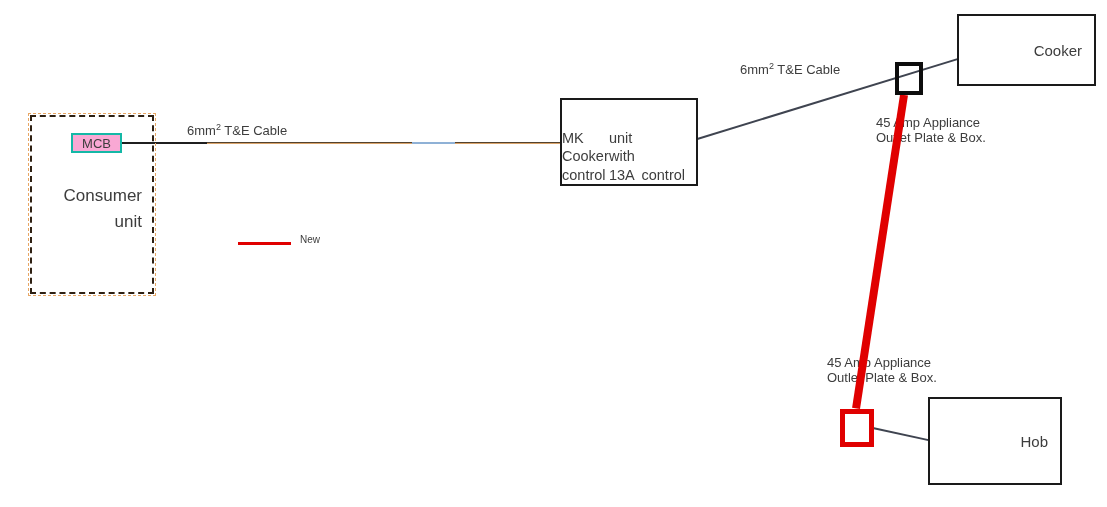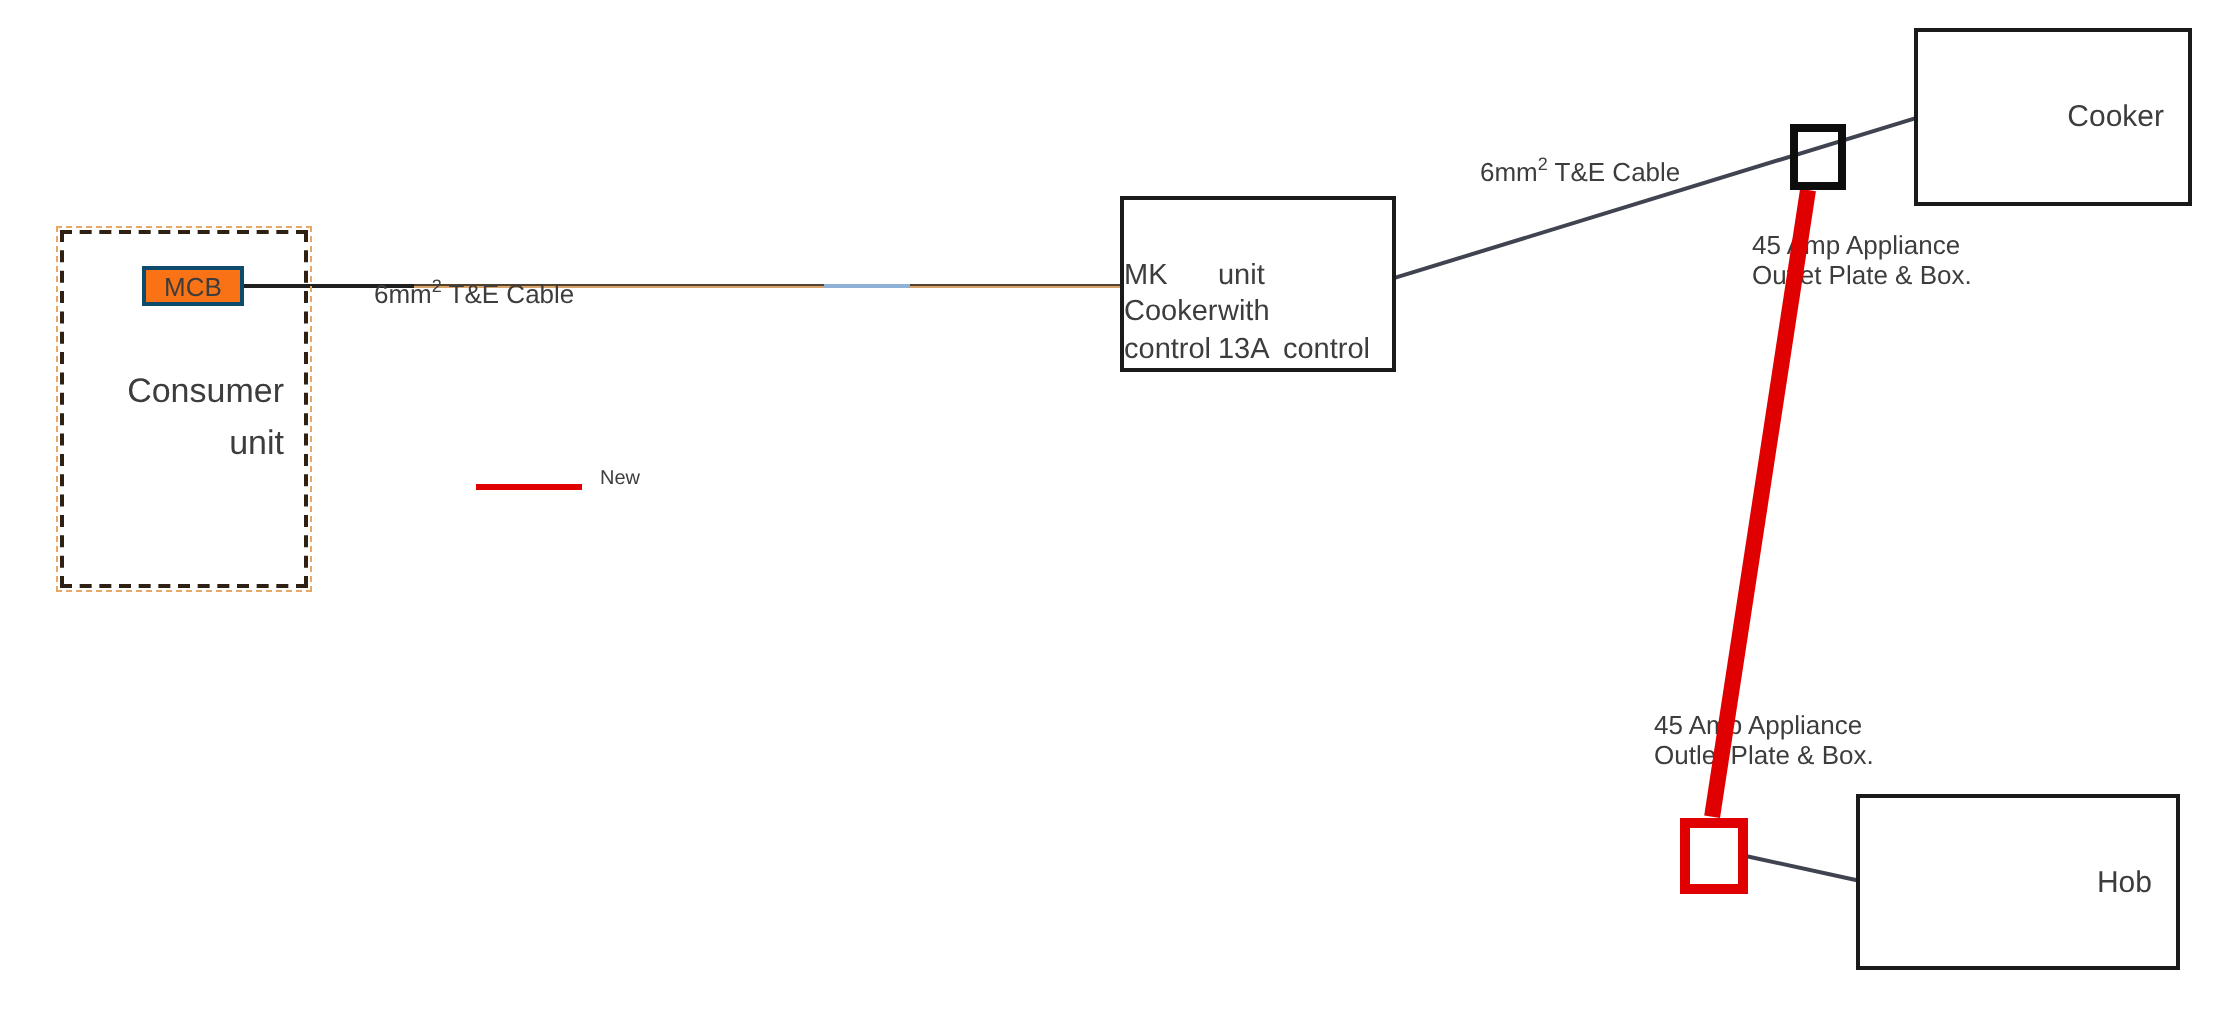--- a/index.html
+++ b/index.html
@@ -56,22 +56,22 @@
     right: 10px;
     width: 86px;
     text-align: right;
     font-size: 17px;
     line-height: 26px;
   }
   #mcb-box {
     position: absolute;
     left: 71px; top: 133px;
     width: 51px; height: 20px;
-    border: 2px solid #0c4a6e;
-    background: #f97316;
+    border: 2px solid #14b8a6;
+    background: #f9a8d4;
     display: flex;
     align-items: center;
     justify-content: center;
     font-size: 13px;
     z-index: 5;
   }
 
   
   .hline { position: absolute; z-index: 1; }
   #cable-seg1 { left: 121px; top: 142px; width: 86px;  height: 1.6px; background: #1f1f1f; }
@@ -119,21 +119,20 @@
     background: #ffffff;
     z-index: 6;
   }
 
   
   .cable-label {
     position: absolute;
     font-size: 13px;
     white-space: nowrap;
     z-index: 2;
-    margin-top: 16px;
   }
   .cable-label sup { font-size: 9px; }
   .outlet-label {
     position: absolute;
     font-size: 13px;
     line-height: 15px;
     white-space: nowrap;
     z-index: 2;
   }
 
@@ -191,31 +190,31 @@
   <div class="outlet-label" style="left:876px; top:115px;">
     <div>45 Amp Appliance</div>
     <div>Outlet Plate &amp; Box.</div>
   </div>
 
   <div id="new-cable-line"></div>
 
   <div id="outlet-plate-cooker"></div>
   <div id="outlet-plate-hob"></div>
 
-  <div class="solid-box" style="left:957px; top:14px; width:139px; height:89px;">
+  <div class="solid-box" style="left:957px; top:14px; width:139px; height:72px;">
     <div class="box-label-right">Cooker</div>
   </div>
 
   <div class="outlet-label" style="left:827px; top:355px;">
     <div>45 Amp Appliance</div>
     <div>Outlet Plate &amp; Box.</div>
   </div>
 
   <div class="hline" id="diag-line-hob"></div>
 
-  <div class="solid-box" style="left:928px; top:397px; width:162px; height:88px;">
+  <div class="solid-box" style="left:928px; top:397px; width:134px; height:88px;">
     <div class="box-label-right">Hob</div>
   </div>
 
   <div id="legend-new-line"></div>
   <div id="legend-new-label">New</div>
 
 </div>
 
 </body></html>

